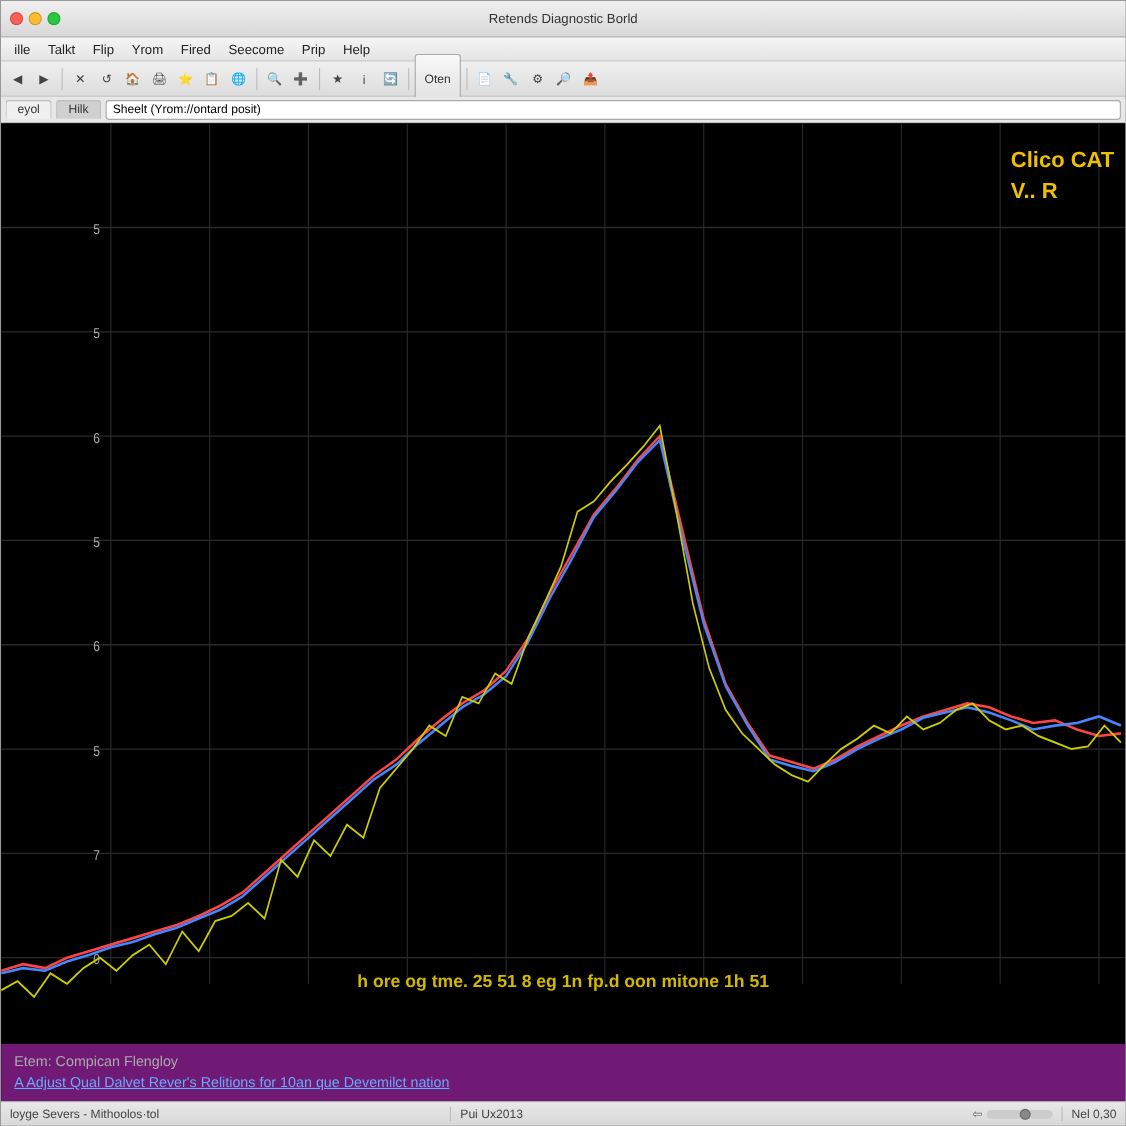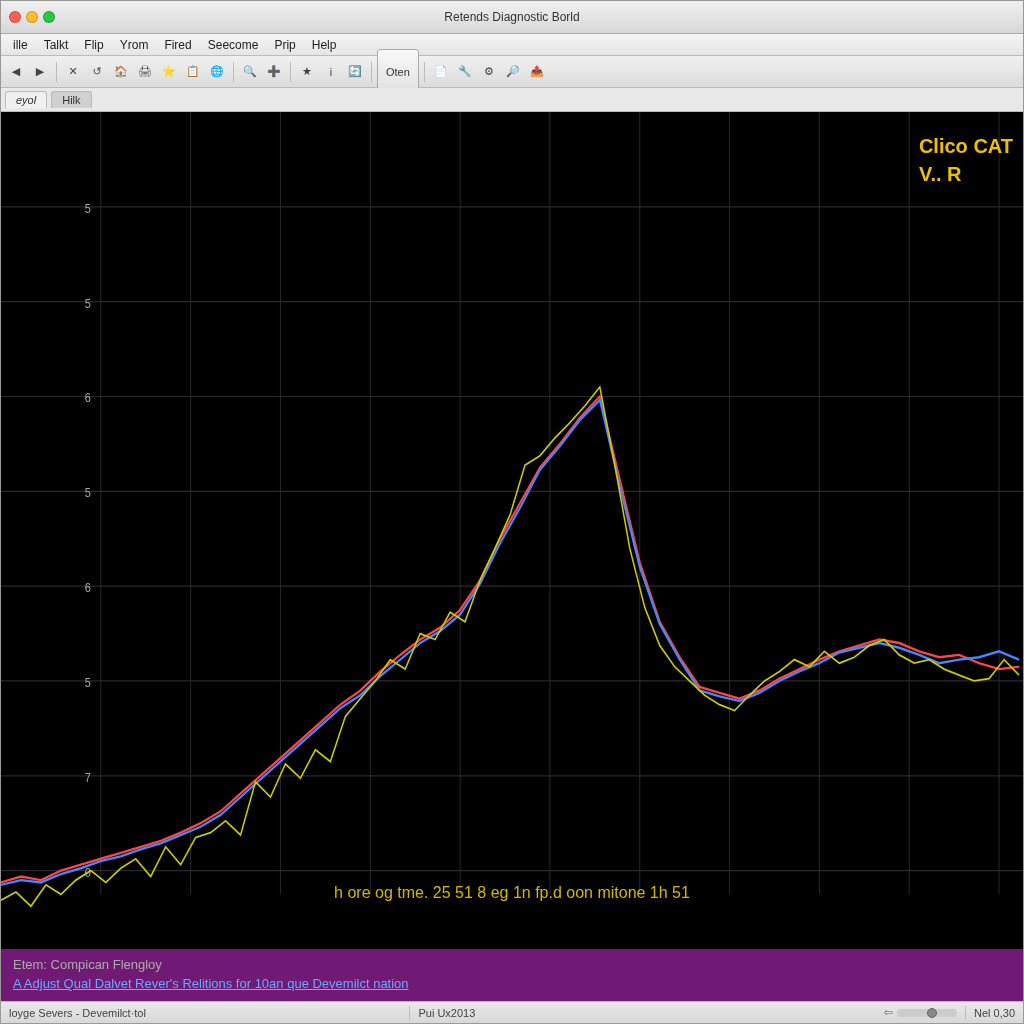--- a/index.html
+++ b/index.html
@@ -130,21 +130,21 @@
     .address-tab {
       background: #d0d0d0;
       border: 1px solid #bbb;
       border-bottom: none;
       padding: 2px 10px;
       font-size: 11px;
       color: #333;
       border-radius: 3px 3px 0 0;
       cursor: pointer;
     }
-    .address-tab.active { background: #f0f0f0; font-style: italic; }
+    .address-tab.active { background: #f0f0f0; }
     .address-input {
       flex: 1;
       background: white;
       border: 1px solid #aaa;
       border-radius: 3px;
       padding: 2px 6px;
       font-size: 11px;
       height: 18px;
     }
 
@@ -179,20 +179,21 @@
     
     .chart-x-label {
       position: absolute;
       bottom: 95px;
       left: 0;
       right: 0;
       color: #d4b800;
       font-size: 16px;
       text-align: center;
       padding: 4px 16px;
+      font-weight: bold;
     }
 
     
     .chart-bottom {
       position: absolute;
       bottom: 0;
       left: 0;
       right: 0;
       background: #701a75;
       padding: 8px 12px 10px;
@@ -296,20 +297,21 @@
     <div class="toolbar-btn">📄</div>
     <div class="toolbar-btn">🔧</div>
     <div class="toolbar-btn">⚙</div>
     <div class="toolbar-btn">🔎</div>
     <div class="toolbar-btn">📤</div>
   </div>
 
   <div class="address-bar">
     <div class="address-tab active">eyol</div>
     <div class="address-tab">Hilk</div>
+    <input class="address-input" type="text" value="Sheelt (Yrom://ontard posit)" style="">
   </div>
 
   <div class="chart-area">
     <svg class="chart-svg" viewBox="0 0 1024 750" preserveAspectRatio="none">
 
       <rect width="1024" height="750" fill="#000"></rect>
 
       <g stroke="#2a2a2a" stroke-width="1">
         <line x1="100" y1="0" x2="100" y2="660"></line>
         <line x1="190" y1="0" x2="190" y2="660"></line>
@@ -394,21 +396,21 @@
     <div class="chart-x-label">h ore  og  tme.  25  51  8  eg  1n  fp.d  oon  mitone  1h  51</div>
 
     <div class="chart-bottom">
       <div class="chart-bottom-line1">Etem: Compican Flengloy</div>
       <div class="chart-bottom-line2">A Adjust Qual Dalvet Rever's Relitions for 10an que Devemilct nation</div>
     </div>
   </div>
 
   <div class="status-bar">
     <span class="status-left">
-      <span>loyge Severs - Devemilct·tol</span>
+      <span>loyge Severs - Mithoolos·tol</span>
     </span>
     <div style="width:1px;height:14px;background:#bbb;"></div>
     <span style="font-size:11px;color:#444;">Pui Ux2013</span>
     <div style="flex:1;"></div>
     <div style="display:flex;align-items:center;gap:4px;">
       <span style="font-size:11px;color:#666;">⇦</span>
       <div class="zoom-slider">
         <div class="zoom-slider-thumb"></div>
       </div>
     </div>

